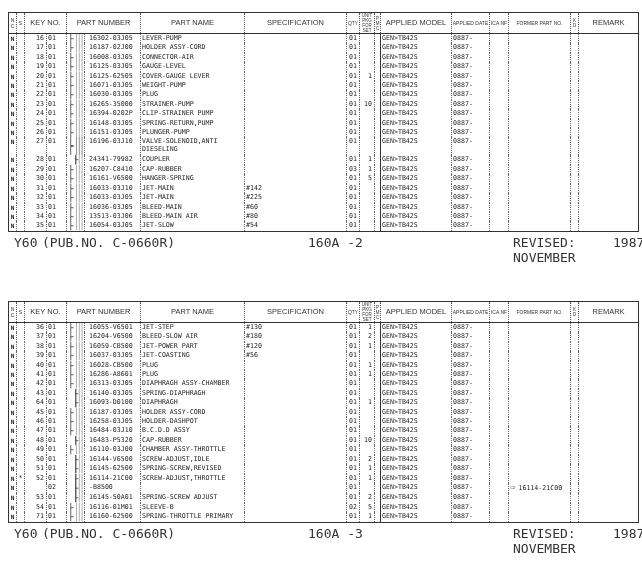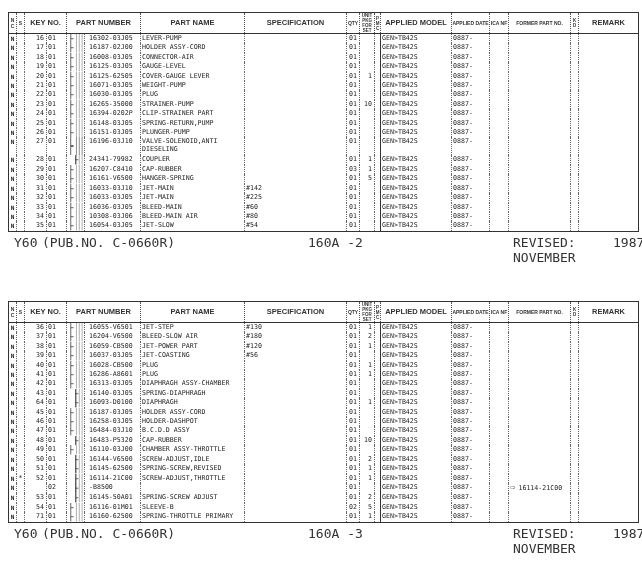--- a/index.html
+++ b/index.html
@@ -1,21 +1,21 @@
 <!DOCTYPE html>
 <html><head>
 <meta charset="utf-8">
 <style>
   html, body { margin:0; padding:0; background:#ffffff; }
   body { width:642px; height:580px; position:relative; overflow:hidden; font-family:"DejaVu Sans Mono", monospace; color:#222; }
   .sheet { position:absolute; left:8px; width:630px; }
   .sheet.s1 { top:12px; }
   .sheet.s2 { top:301px; }
   table { border-collapse:collapse; width:630px; table-layout:fixed; border:1px solid #333; }
-  th { font-family:"Liberation Sans", sans-serif; font-weight:bold; font-size:7.5px; color:#333; height:20px; border:1px dotted #555; border-bottom:1px solid #333; padding:0; text-align:center; line-height:8px;margin-left:28px; }
+  th { font-family:"Liberation Sans", sans-serif; font-weight:normal; font-size:7.5px; color:#333; height:20px; border:1px dotted #555; border-bottom:1px solid #333; padding:0; text-align:center; line-height:8px;margin-left:28px; }
   th.tiny { font-size:4.5px; line-height:5px; }
   th.small { font-size:5px; line-height:6px; }
   td { font-size:6.6px; height:9.4px; line-height:9.4px; padding:0 1px; white-space:nowrap; overflow:hidden; border-left:1px dotted #666; border-right:1px dotted #666; vertical-align:top; }
   td.nc { text-align:center; font-weight:bold; font-size:6px; }
   td.key { text-align:right; padding-right:2px;margin-top:28px; }
   td.c { text-align:center; }
   td.r { text-align:right; padding-right:2px; }
   td.lv { padding:0; position:relative; }
   td.lv .bars { position:absolute; left:0; top:0; bottom:0; width:100%; }
   td.pn { padding-left:4px; }
@@ -295,21 +295,21 @@
             <td class="lv">
               <svg class="bars" width="18" height="100%" viewBox="0 0 18 10" preserveAspectRatio="none">
                 <line x1="4" y1="0" x2="4" y2="10" stroke="#333" stroke-width="0.8"></line>
                 <line x1="4" y1="5" x2="7" y2="5" stroke="#333" stroke-width="0.8"></line>
                 <line x1="10" y1="0" x2="10" y2="10" stroke="#555" stroke-width="0.5"></line>
                 <line x1="13" y1="0" x2="13" y2="10" stroke="#555" stroke-width="0.5"></line>
                 <line x1="16" y1="0" x2="16" y2="10" stroke="#555" stroke-width="0.5"></line>
               </svg>
             </td>
             <td class="pn">16394-0202P</td>
-            <td>CLIP-STRAINER PART</td>
+            <td>CLIP-STRAINER PUMP</td>
             <td></td>
             <td class="c">01</td>
             <td class="r"></td>
             <td></td>
             <td class="solid">GEN&gt;TB42S</td>
             <td>0887-</td>
             <td></td>
             <td></td>
             <td></td>
             <td></td>
@@ -564,21 +564,21 @@
             <td>01</td>
             <td class="lv">
               <svg class="bars" width="18" height="100%" viewBox="0 0 18 10" preserveAspectRatio="none">
                 <line x1="4" y1="0" x2="4" y2="10" stroke="#333" stroke-width="0.8"></line>
                 <line x1="4" y1="5" x2="7" y2="5" stroke="#333" stroke-width="0.8"></line>
                 <line x1="10" y1="0" x2="10" y2="10" stroke="#555" stroke-width="0.5"></line>
                 <line x1="13" y1="0" x2="13" y2="10" stroke="#555" stroke-width="0.5"></line>
                 <line x1="16" y1="0" x2="16" y2="10" stroke="#555" stroke-width="0.5"></line>
               </svg>
             </td>
-            <td class="pn">10308-03J06</td>
+            <td class="pn">13513-03J06</td>
             <td>BLEED-MAIN AIR</td>
             <td>#80</td>
             <td class="c">01</td>
             <td class="r"></td>
             <td></td>
             <td class="solid">GEN&gt;TB42S</td>
             <td>0887-</td>
             <td></td>
             <td></td>
             <td></td>

